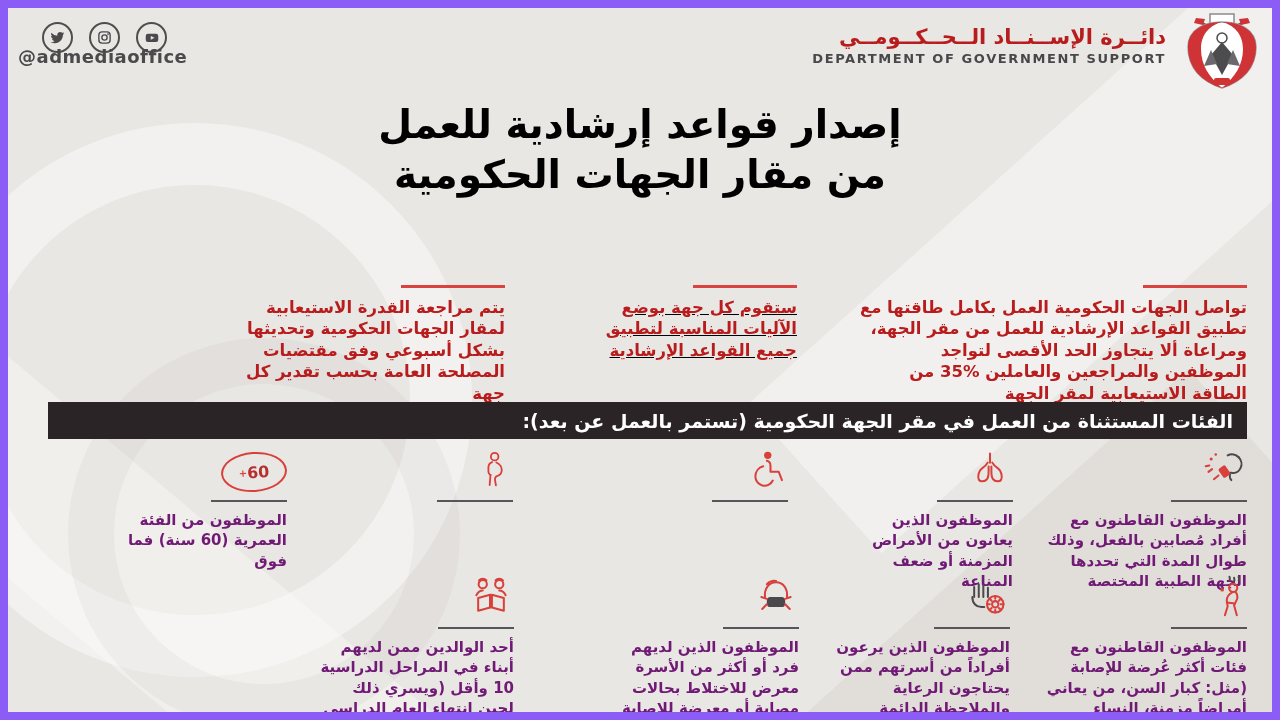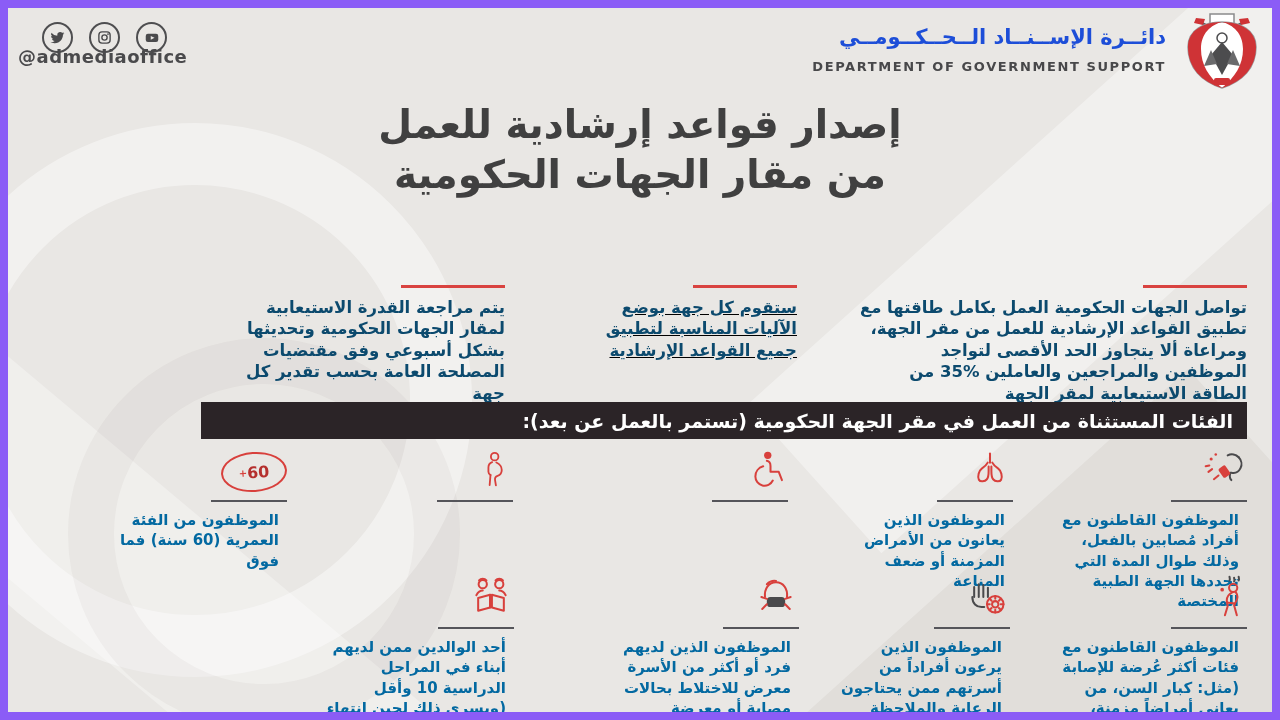--- a/index.html
+++ b/index.html
@@ -14,51 +14,51 @@
   .d2{width:720px;height:200px;background:rgba(255,255,255,.38);transform:rotate(-42deg);right:-170px;top:130px;}
   .d3{width:820px;height:170px;background:rgba(255,255,255,.32);transform:rotate(40deg);left:-160px;bottom:-50px;}
   .d4{width:520px;height:320px;background:rgba(70,55,48,.05);transform:rotate(-42deg);right:-90px;bottom:-110px;}
   .d5{width:300px;height:300px;border-radius:50%;border:46px solid rgba(70,55,48,.04);left:60px;top:330px;}
   
   .social-icons{position:absolute;top:14px;left:34px;display:flex;gap:16px;}
   .sicon{width:27px;height:27px;border:2px solid #4e4e50;border-radius:50%;
     display:flex;align-items:center;justify-content:center;background:transparent;}
   .handle{position:absolute;top:38px;left:10px;font-size:18px;font-weight:bold;color:#4a4a4c;letter-spacing:.5px;}
   .brand{position:absolute;top:17px;right:106px;text-align:right;}
-  .brand-ar{font-size:21px;font-weight:bold;color:#1d4ed8;direction:rtl;}
-  .brand-en{font-size:13px;font-weight:bold;color:#48484a;letter-spacing:1.6px;margin-top:10px;}
+  .brand-ar{font-size:21px;font-weight:bold;color:#b91c1c;direction:rtl;}
+  .brand-en{font-size:13px;font-weight:bold;color:#48484a;letter-spacing:1.6px;margin-top:2px;}
   .emblem{position:absolute;top:4px;right:8px;}
   
   .title{position:absolute;top:92px;left:0;right:0;text-align:center;direction:rtl;
-    color:#404040;font-weight:bold;font-size:39px;line-height:1.28;}
+    color:#000000;font-weight:bold;font-size:39px;line-height:1.28;}
   
   .points{position:absolute;top:198px;left:25px;right:25px;display:flex;direction:rtl;align-items:flex-start;}
   .point{text-align:right;}
   .p1{width:392px;margin-left:58px;}
   .p2{width:206px;margin-left:86px;text-decoration:underline;}
   .p3{width:268px;}
   .num-svg{display:block;}
   .redline{width:104px;height:3px;background:#d94340;margin-top:3px;}
-  .point p{margin:9px 0 0 0;font-size:16.5px;font-weight:bold;color:#0c4a6e;line-height:1.3;}
-  
-  .banner{position:absolute;top:394px;right:25px;width:1046px;height:37px;background:#2b2427;
+  .point p{margin:9px 0 0 0;font-size:16.5px;font-weight:bold;color:#b91c1c;line-height:1.3;}
+  
+  .banner{position:absolute;top:394px;right:25px;width:1199px;height:37px;background:#2b2427;
     direction:rtl;display:flex;align-items:center;padding:0 14px;box-sizing:border-box;
     color:#ffffff;font-size:19px;font-weight:bold;}
   
   .cats{position:absolute;left:25px;right:25px;display:flex;direction:rtl;align-items:flex-start;}
   .row1{top:438px;}
   .row2{top:565px;}
   .cat{text-align:right;}
   .r1c1{width:200px;margin-left:34px;} .r1c2{width:172px;margin-left:53px;}
   .r1c3{width:152px;margin-left:123px;} .r1c4{width:136px;margin-left:90px;} .r1c5{width:190px;}
   .r2c1{width:202px;margin-left:35px;} .r2c2{width:186px;margin-left:25px;}
   .r2c3{width:192px;margin-left:93px;} .r2c4{width:196px;}
   .cat-icon{height:46px;display:flex;justify-content:flex-start;align-items:flex-end;}
   .cat-divider{width:76px;height:2px;background:#55555a;margin:8px 0 8px;}
-  .cat p{margin:8px;font-size:15px;font-weight:bold;color:#0369a1;line-height:1.35;}
+  .cat p{margin:0;font-size:15px;font-weight:bold;color:#701a75;line-height:1.35;}
   .age-badge{display:flex;align-items:center;justify-content:center;width:62px;height:36px;
     border:2.5px solid #d8403c;border-radius:50%;color:#b5302e;font-weight:bold;font-size:16px;transform:rotate(-4deg);}
   .age-badge sup{color:#d8403c;font-size:10px;}
   svg .red{stroke:#d8403c;fill:none;stroke-width:2.2;stroke-linecap:round;stroke-linejoin:round;}
   svg .redf{fill:#d8403c;stroke:none;}
   svg .dark{stroke:#4a4a4c;fill:none;stroke-width:2.2;stroke-linecap:round;stroke-linejoin:round;}
   svg .darkf{fill:#4a4a4c;stroke:none;}
 </style>
 </head>
 <body>

